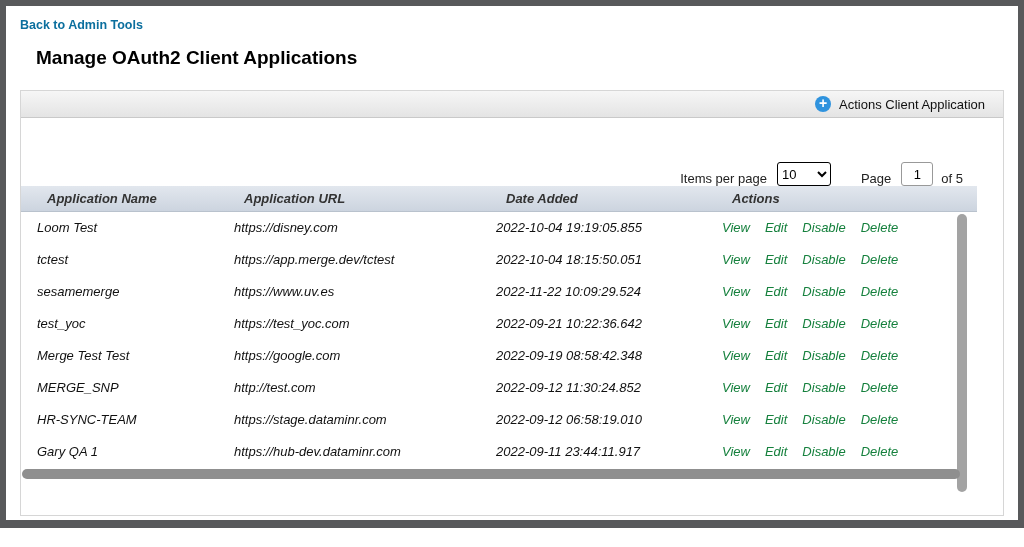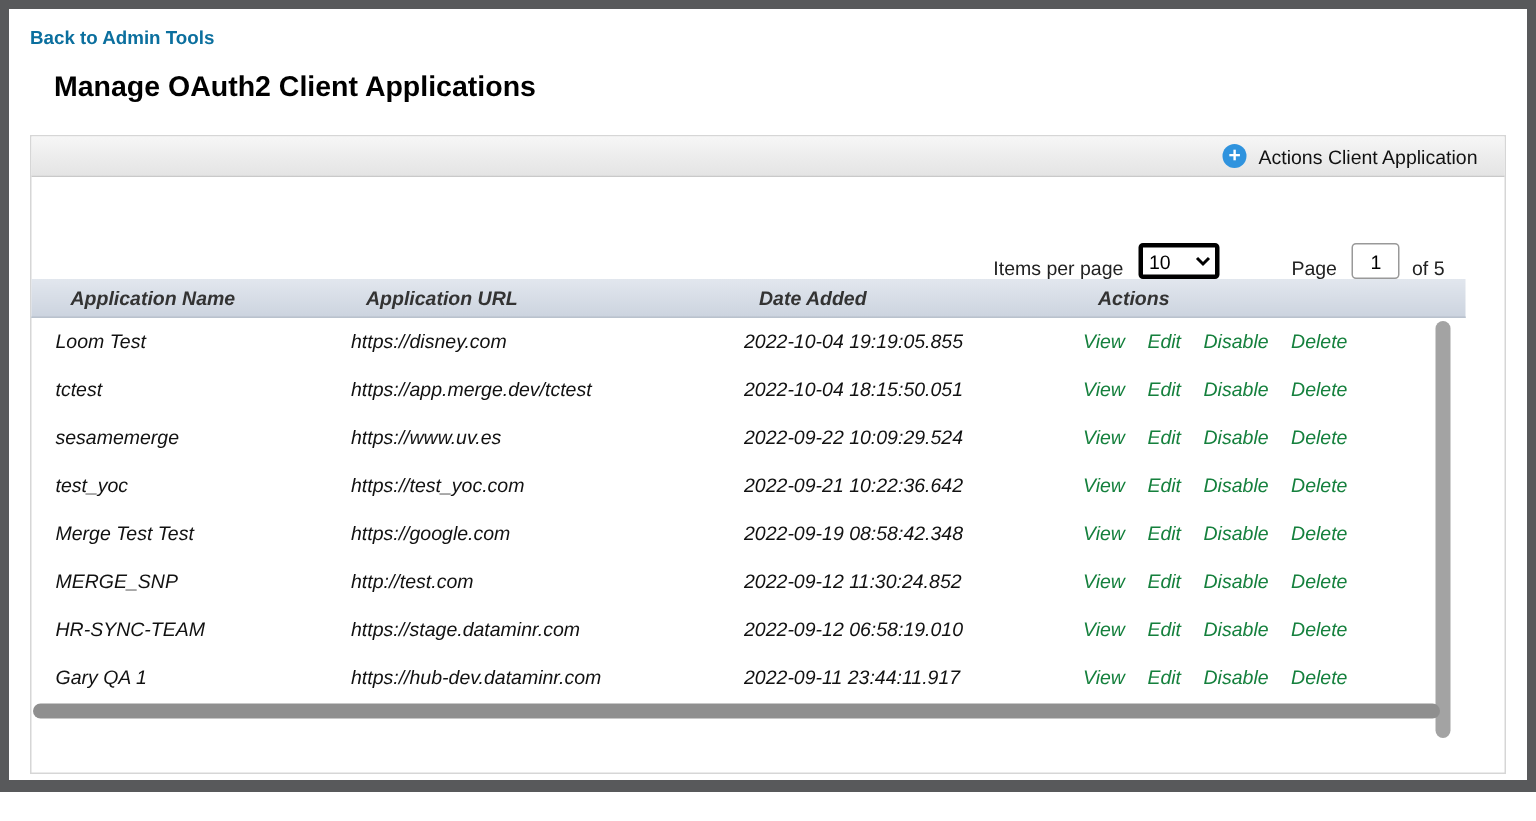--- a/index.html
+++ b/index.html
@@ -79,25 +79,25 @@
     padding-right: 40px;
     font-size: 13px;
     color: #222222;
   }
   .pagination-row .lbl { margin-right: 10px; }
   .items-select {
     width: 54px;
     height: 24px;
     font-size: 13px;
     font-family: "Liberation Sans", sans-serif;
-    border: 3px solid #000000;
+    border: 1px solid #000000;
     border-radius: 3px;
     background: #ffffff;
   }
-  .page-lbl { margin-left: 48px; margin-right: 10px; }
+  .page-lbl { margin-left: 30px; margin-right: 10px; }
   .page-input {
     width: 32px;
     height: 24px;
     font-size: 13px;
     font-family: "Liberation Sans", sans-serif;
     text-align: center;
     border: 1px solid #999999;
     border-radius: 3px;
     margin-right: 8px;
   }
@@ -206,21 +206,21 @@
             </tr>
             <tr>
               <td>tctest</td>
               <td>https://app.merge.dev/tctest</td>
               <td>2022-10-04 18:15:50.051</td>
               <td><a href="#" class="action-link">View</a><a href="#" class="action-link">Edit</a><a href="#" class="action-link">Disable</a><a href="#" class="action-link">Delete</a></td>
             </tr>
             <tr>
               <td>sesamemerge</td>
               <td>https://www.uv.es</td>
-              <td>2022-09-22 10:09:29.524</td>
+              <td>2022-11-22 10:09:29.524</td>
               <td><a href="#" class="action-link">View</a><a href="#" class="action-link">Edit</a><a href="#" class="action-link">Disable</a><a href="#" class="action-link">Delete</a></td>
             </tr>
             <tr>
               <td>test_yoc</td>
               <td>https://test_yoc.com</td>
               <td>2022-09-21 10:22:36.642</td>
               <td><a href="#" class="action-link">View</a><a href="#" class="action-link">Edit</a><a href="#" class="action-link">Disable</a><a href="#" class="action-link">Delete</a></td>
             </tr>
             <tr>
               <td>Merge Test Test</td>

